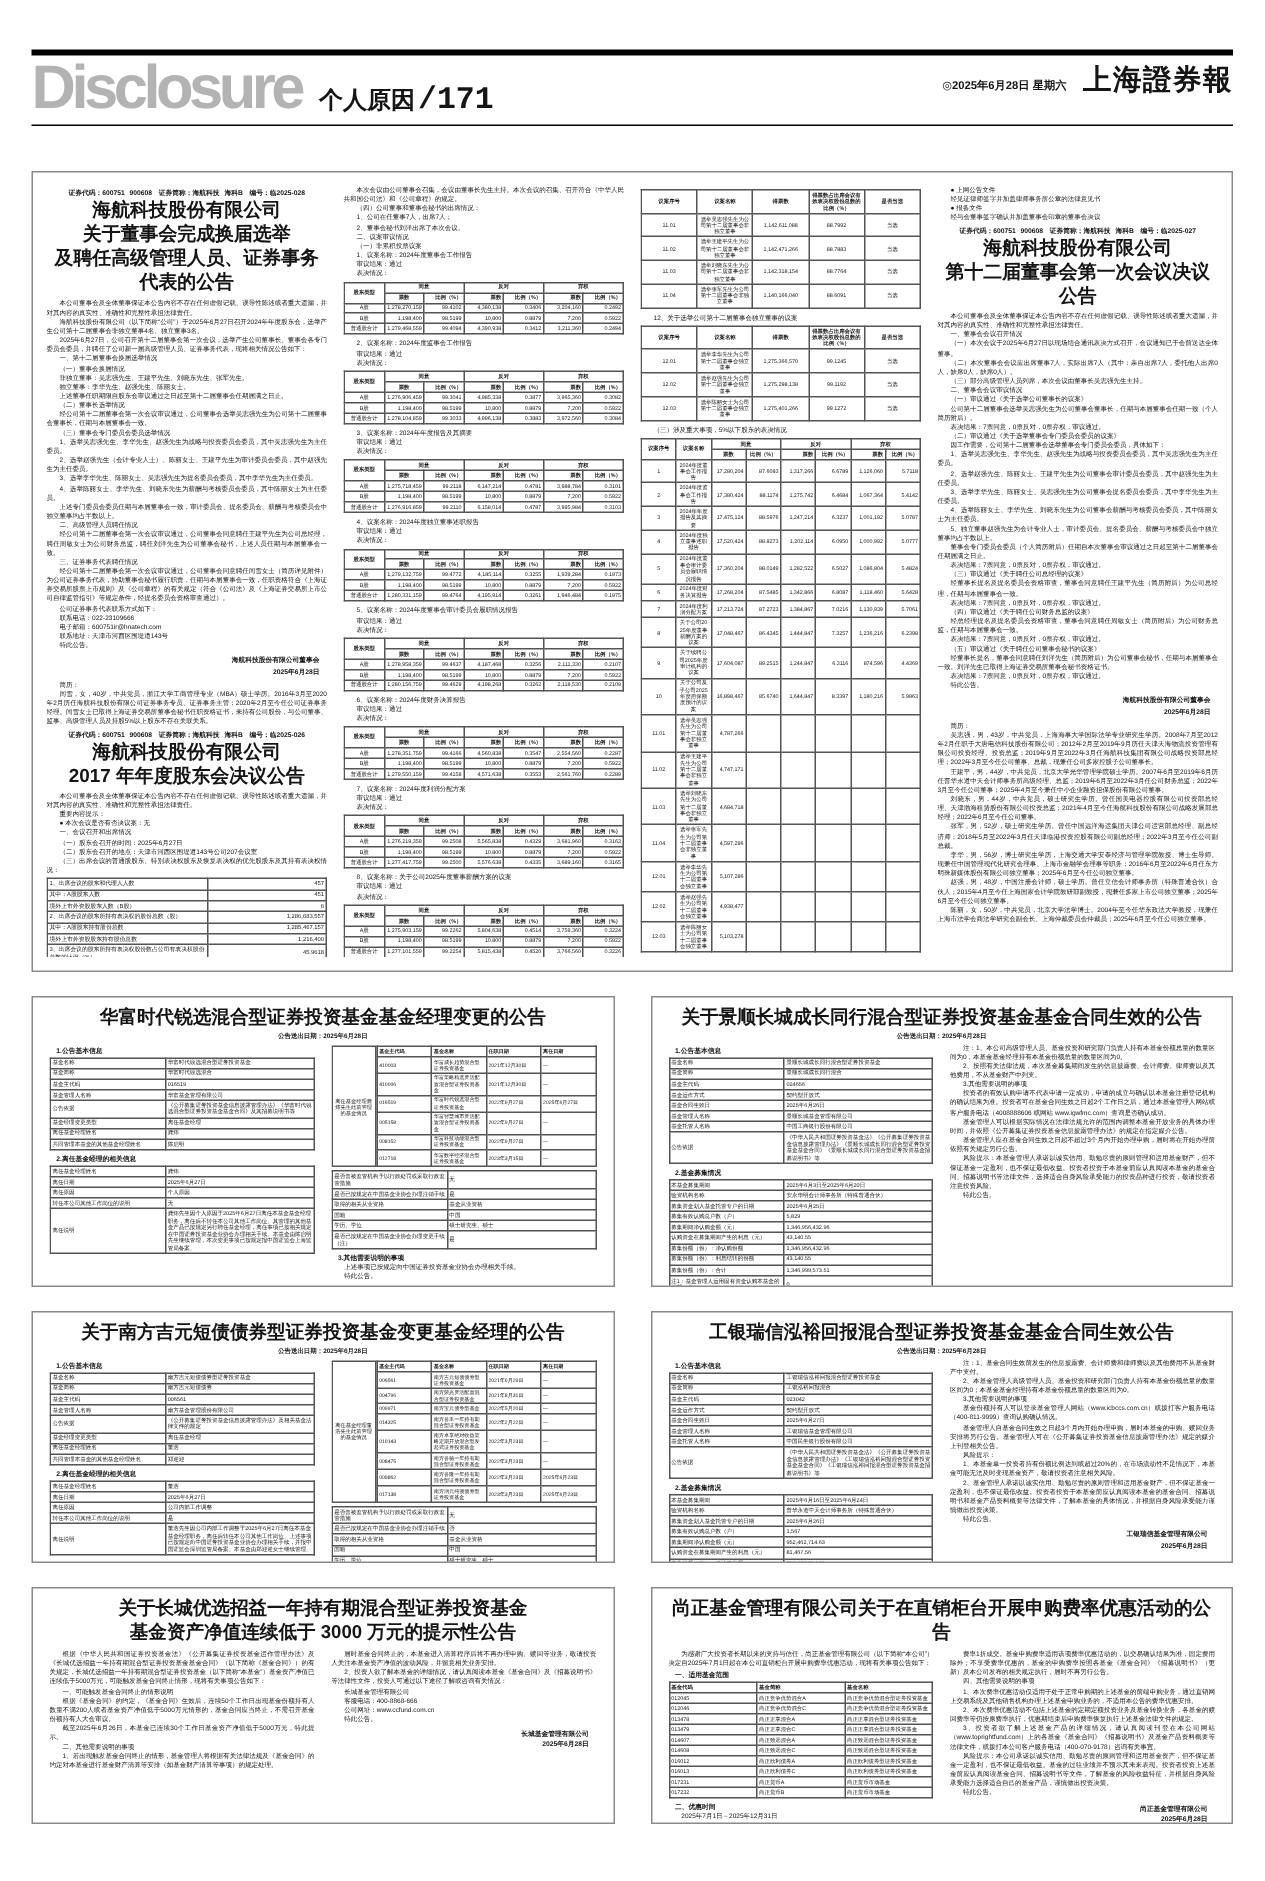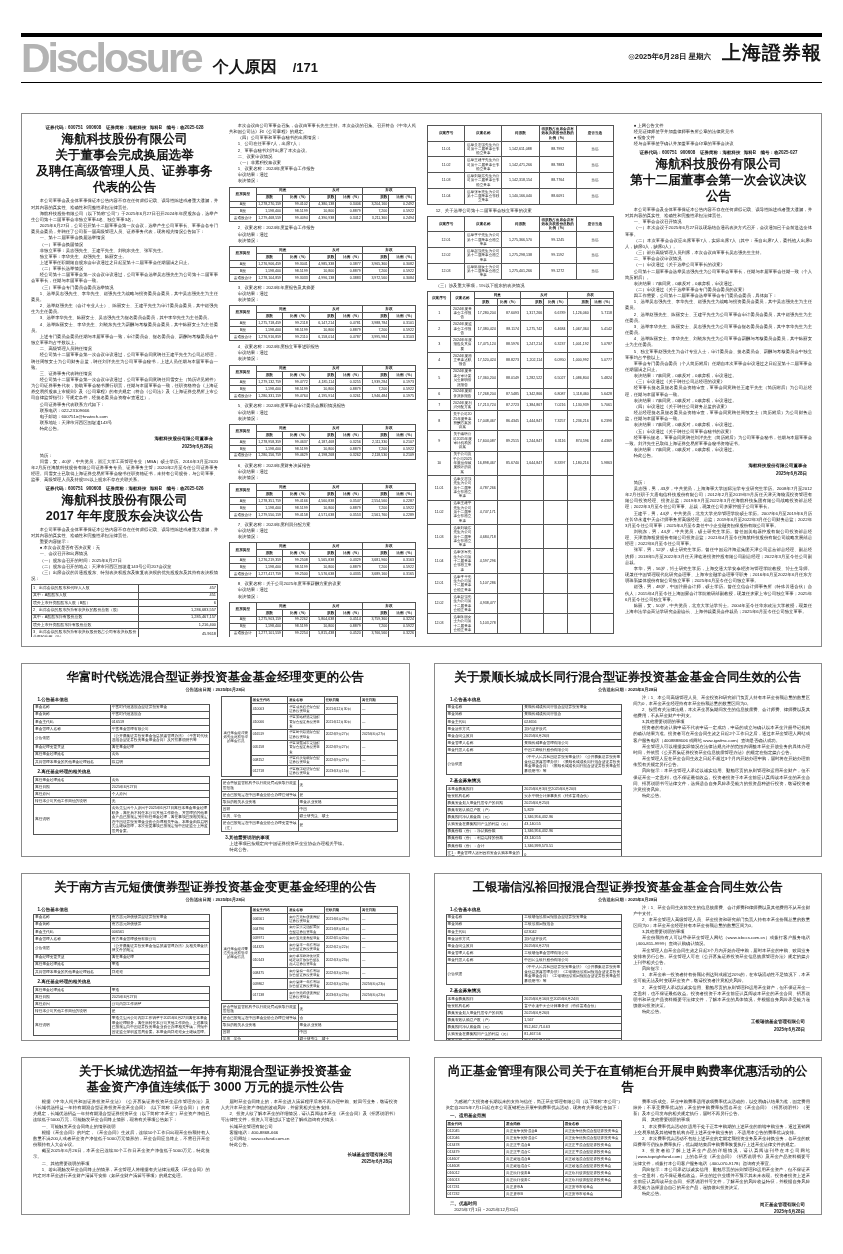--- a/index.html
+++ b/index.html
@@ -3,21 +3,21 @@
 <meta charset="utf-8">
 <style>
   html,body{margin:0;padding:0;background:#fff;}
   body{width:843px;height:1254px;color:#151515;font-family:"Liberation Sans","DejaVu Sans",sans-serif;overflow:hidden;}
   .page{position:relative;width:843px;height:1254px;background:#fff;}
   .topbar{height:4px;background:#000;margin:33px 21px 0;}
   .hdr{display:flex;justify-content:space-between;align-items:flex-start;margin:3px 21px 0;}
   .hleft{display:flex;align-items:baseline;}
   .logo{font-size:41px;font-weight:bold;color:#b3b3b3;letter-spacing:-3px;line-height:.92;}
   .sect{font-size:16px;font-weight:bold;margin-left:12px;}
-  .pno{font-size:13px;font-weight:bold;margin-left:16px;}
+  .pno{font-size:21px;font-weight:bold;margin-left:2px;font-family:Liberation Mono, monospace;}
   .hright{display:flex;align-items:baseline;gap:11px;}
   .date{font-size:7.5px;font-weight:bold;}
   .masthead{font-family:"Liberation Serif","DejaVu Serif",serif;font-size:19px;font-weight:bold;letter-spacing:1px;}
   .hrule{border-top:1.2px solid #000;margin:4px 21px 0;}
   .bigbox{margin:30px 21px 0;border:1px solid #8a8a8a;height:534px;box-sizing:border-box;padding:9px 9px;display:flex;gap:11px;background:#fff;justify-content:space-between;}
   .col{flex:1 1 0;min-width:0;overflow:hidden;}
   .codeline{font-size:4.5px;font-weight:bold;text-align:center;margin:2px 0 1px;word-spacing:2px;}
   .btitle{text-align:center;font-weight:bold;margin:1px 0 3px;}
   .btitle .tl{font-size:12.6px;line-height:1.28;}
   .p{font-size:4.35px;line-height:1.42;margin:0;text-indent:2em;text-align:justify;}

